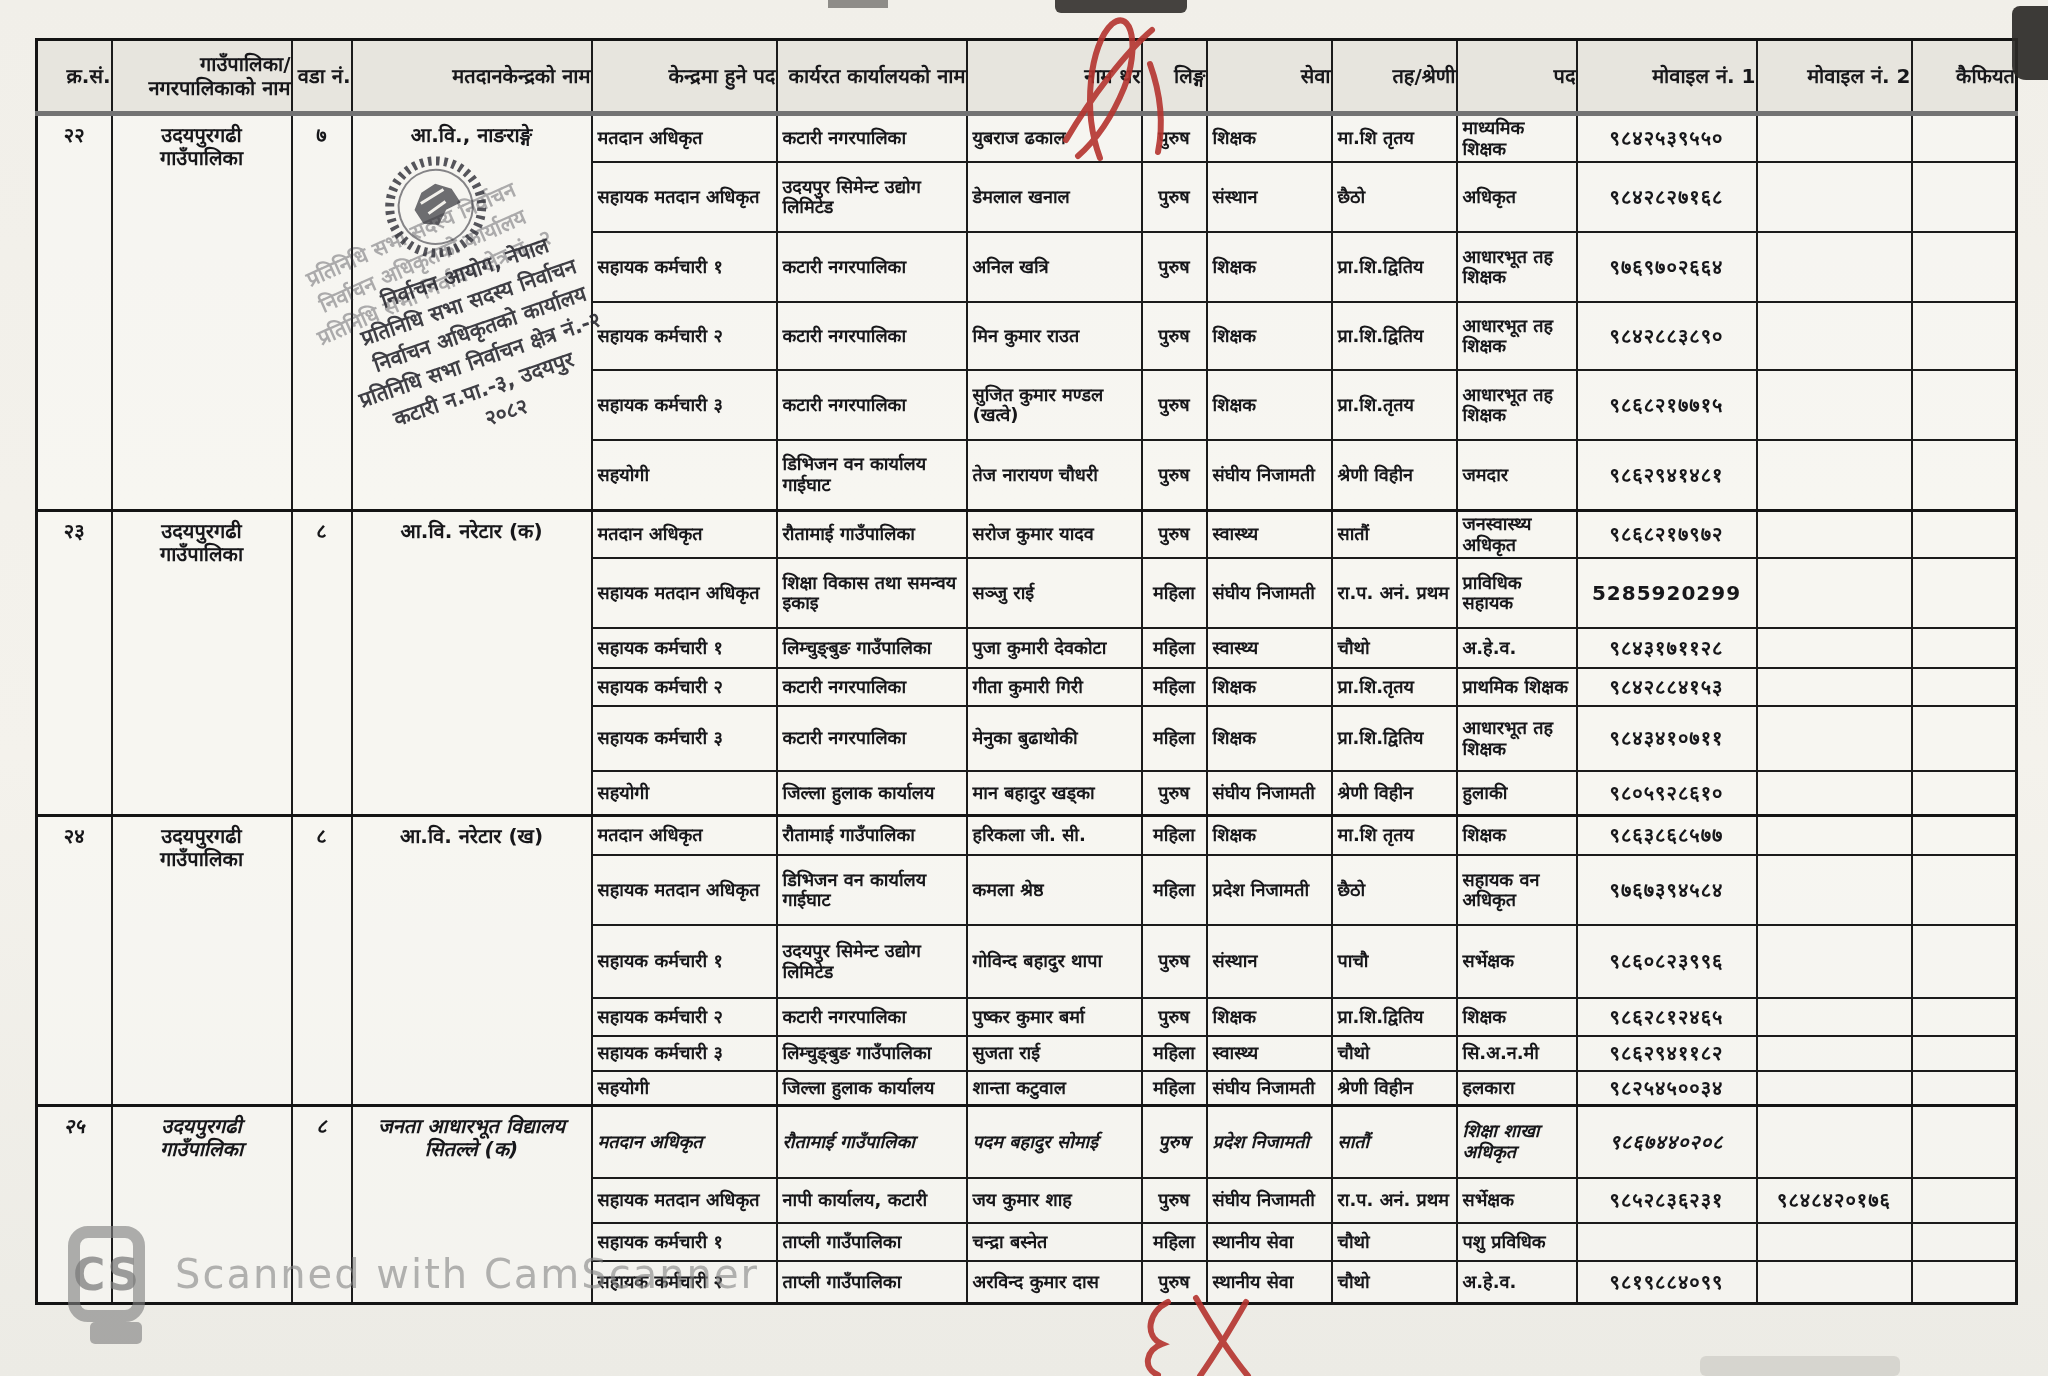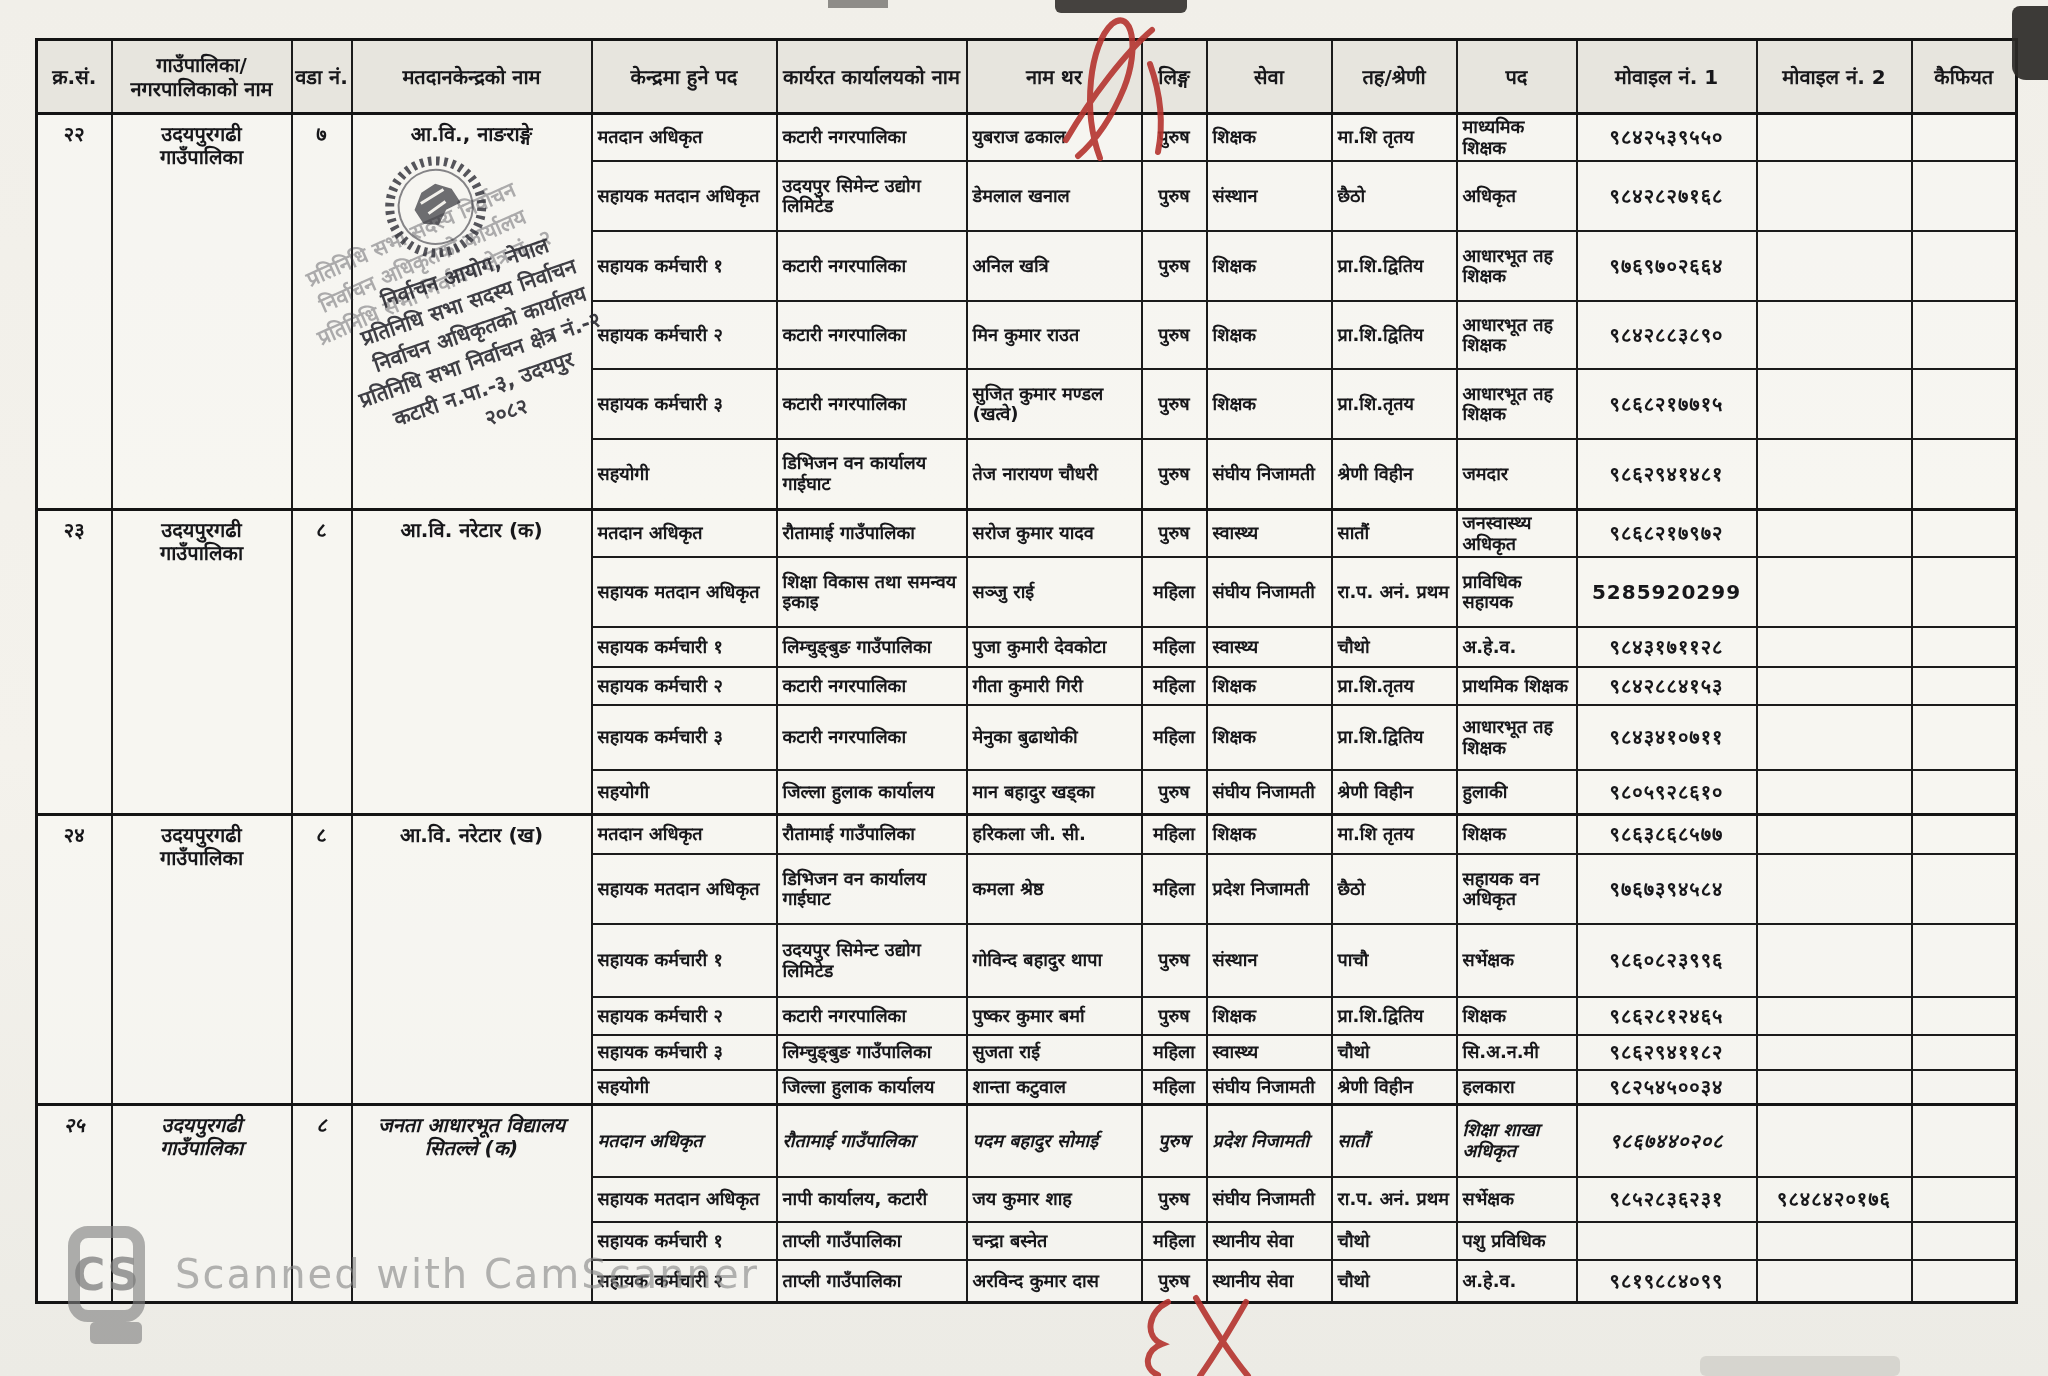--- a/index.html
+++ b/index.html
@@ -9,23 +9,23 @@
     background:linear-gradient(180deg,#f1efe9 0%,#f4f2ec 55%,#ecebe5 100%);
     font-family:"DejaVu Sans","Liberation Sans",sans-serif;
     color:#17171a;
   }
   
   .sheet { position:absolute; left:35px; top:38px; }
   table { border-collapse:collapse; table-layout:fixed; width:1980px;
           border:3px solid #141414; background:transparent; }
   th, td { border:2px solid #1b1b1b; vertical-align:middle; overflow:hidden; }
   thead th {
-    background:#e7e5de; font-weight:700; text-align:center;
+    background:#e7e5de; font-weight:700; text-align:right;
     font-size:20px; line-height:1.2; height:74px; padding:2px 0;
-    border-bottom:1px solid #737373;
+    border-bottom:5px solid #737373;
   }
   td { font-size:18px; font-weight:700; line-height:1.15; padding:2px 5px; background:rgba(250,249,245,.55); }
   td.top { vertical-align:top; text-align:center; padding-top:8px; font-size:20px; }
   td.ctr { text-align:center; }
   td.num { text-align:center; font-size:20px; letter-spacing:1px; white-space:nowrap; }
   tr.gs > td { border-top:3px solid #141414; }
   
   .stamp {
     position:absolute; left:250px; top:150px; width:430px; z-index:5;
     transform:rotate(-19deg); color:#26262e; opacity:.88;

